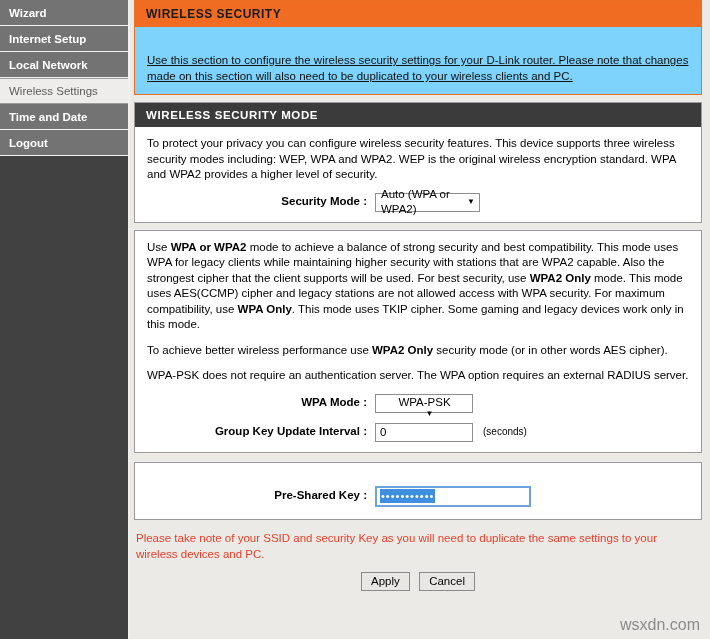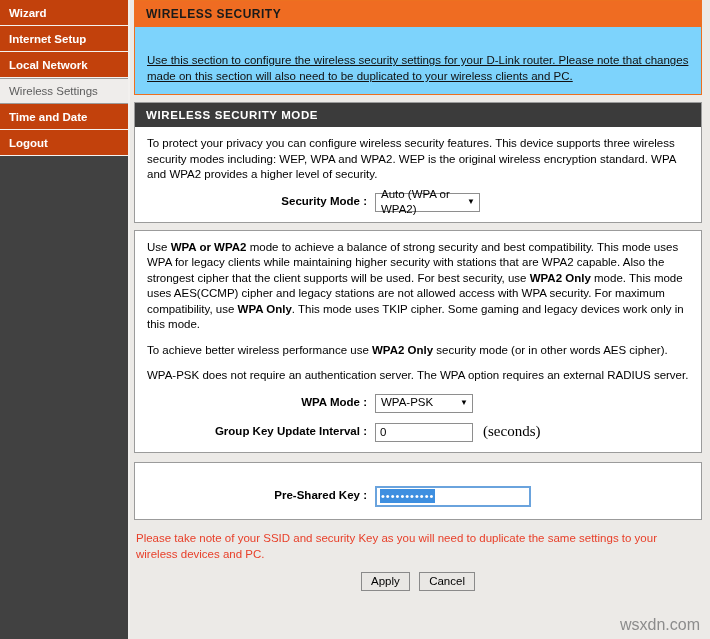--- a/index.html
+++ b/index.html
@@ -34,21 +34,21 @@
     flex-direction: column;
   }
   .nav-item {
     height: 26px;
     line-height: 26px;
     padding: 0 0 0 9px;
     box-sizing: border-box;
     color: #ffffff;
     font-weight: bold;
     font-size: 11.5px;
-    background: #c2410c;
+    background: #737373;
     border-bottom: 1px solid #f4f2f0;
     white-space: nowrap;
     overflow: hidden;
   }
   .nav-item.active {
     background: #efedeb;
     color: #5d5d5d;
     font-weight: normal;
     border-top: 1px solid #9b9b9b;
     border-bottom: 1px solid #9b9b9b;
@@ -131,22 +131,21 @@
     width: 228px;
     text-align: right;
     padding-right: 8px;
     font-weight: bold;
     font-size: 11.5px;
     box-sizing: border-box;
     white-space: nowrap;
   }
   .suffix {
     padding-left: 10px;
-    font-size: 15px;
-    font-family: Liberation Serif, serif;
+    font-size: 10px;
   }
 
   
   .select-box {
     display: inline-flex;
     align-items: center;
     justify-content: space-between;
     border: 1px solid #8e8e8e;
     background: #ffffff;
     height: 19px;
@@ -155,21 +154,21 @@
     box-sizing: border-box;
     color: #000;
     font-family: "Liberation Sans", sans-serif;
   }
   .select-box .caret {
     font-size: 8px;
     padding-left: 10px;
     line-height: 1;
   }
   #security-mode-select { width: 105px; }
-  #wpa-mode-select { width: 98px; }
+  #wpa-mode-select { width: 98px; flex-direction: column; }
 
   .text-input {
     border: 1px solid #8e8e8e;
     background: #ffffff;
     height: 19px;
     line-height: 17px;
     font-size: 11.5px;
     padding: 0 4px;
     box-sizing: border-box;
     font-family: "Liberation Sans", sans-serif;

